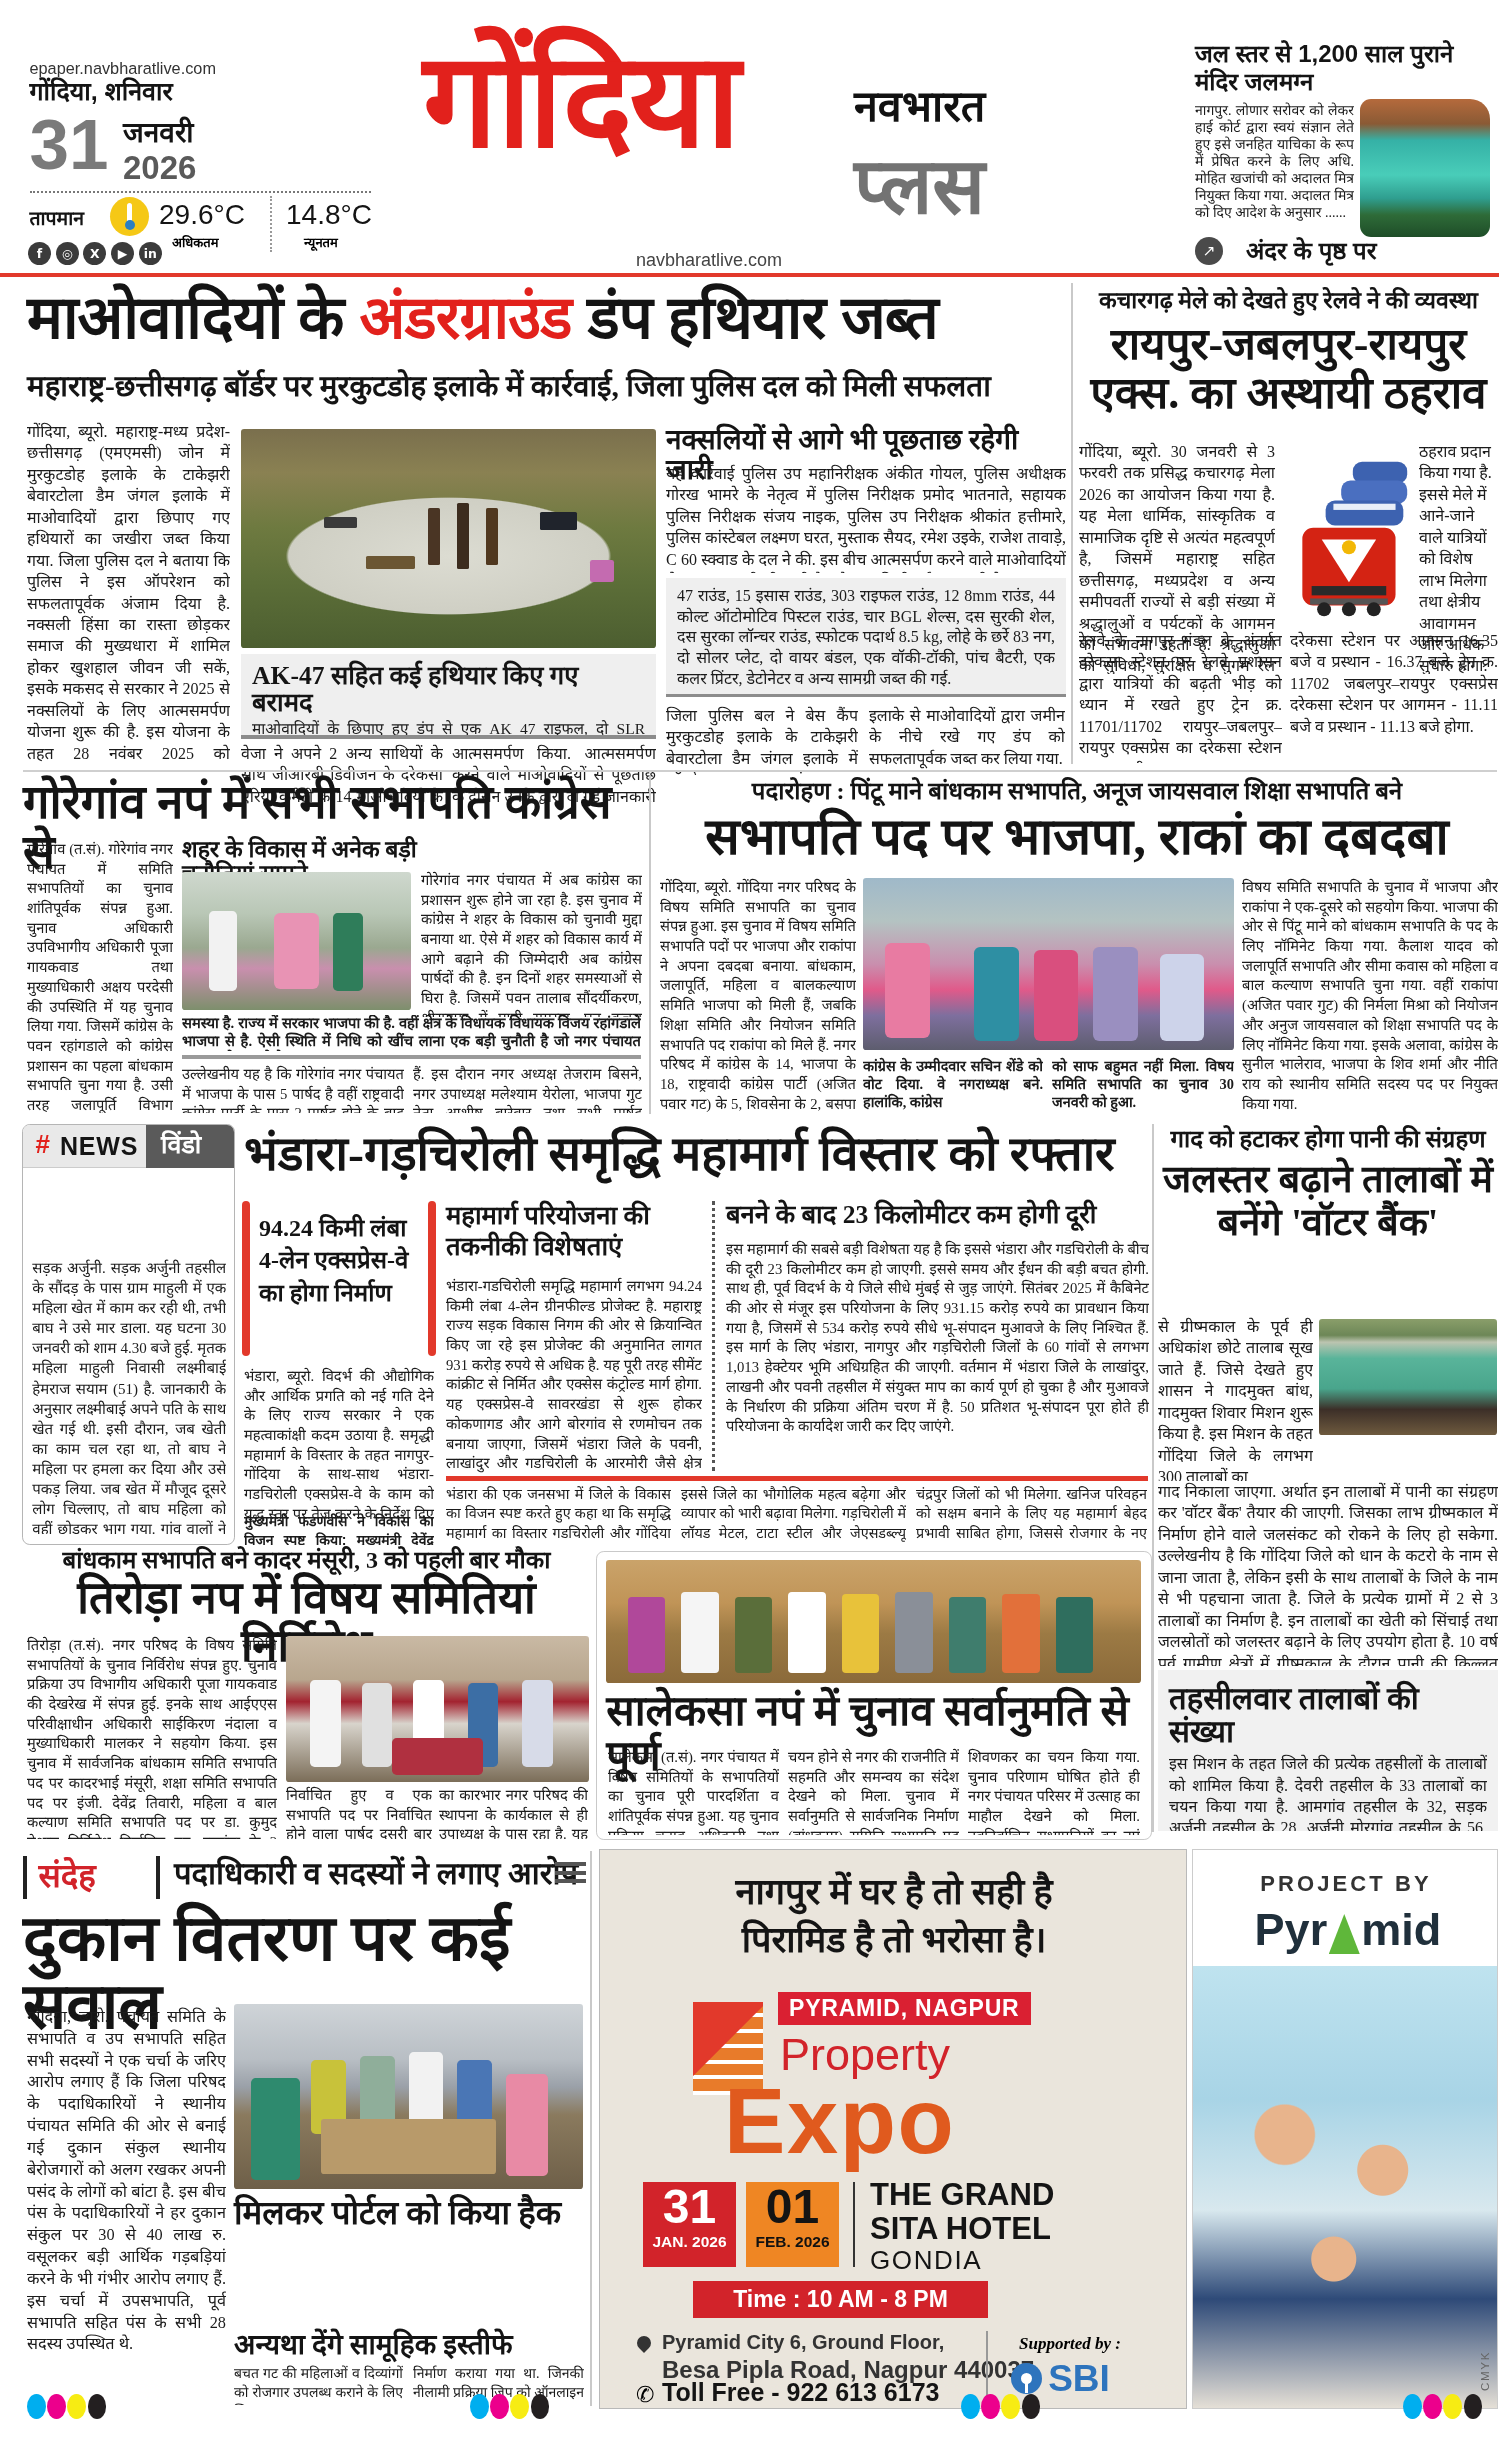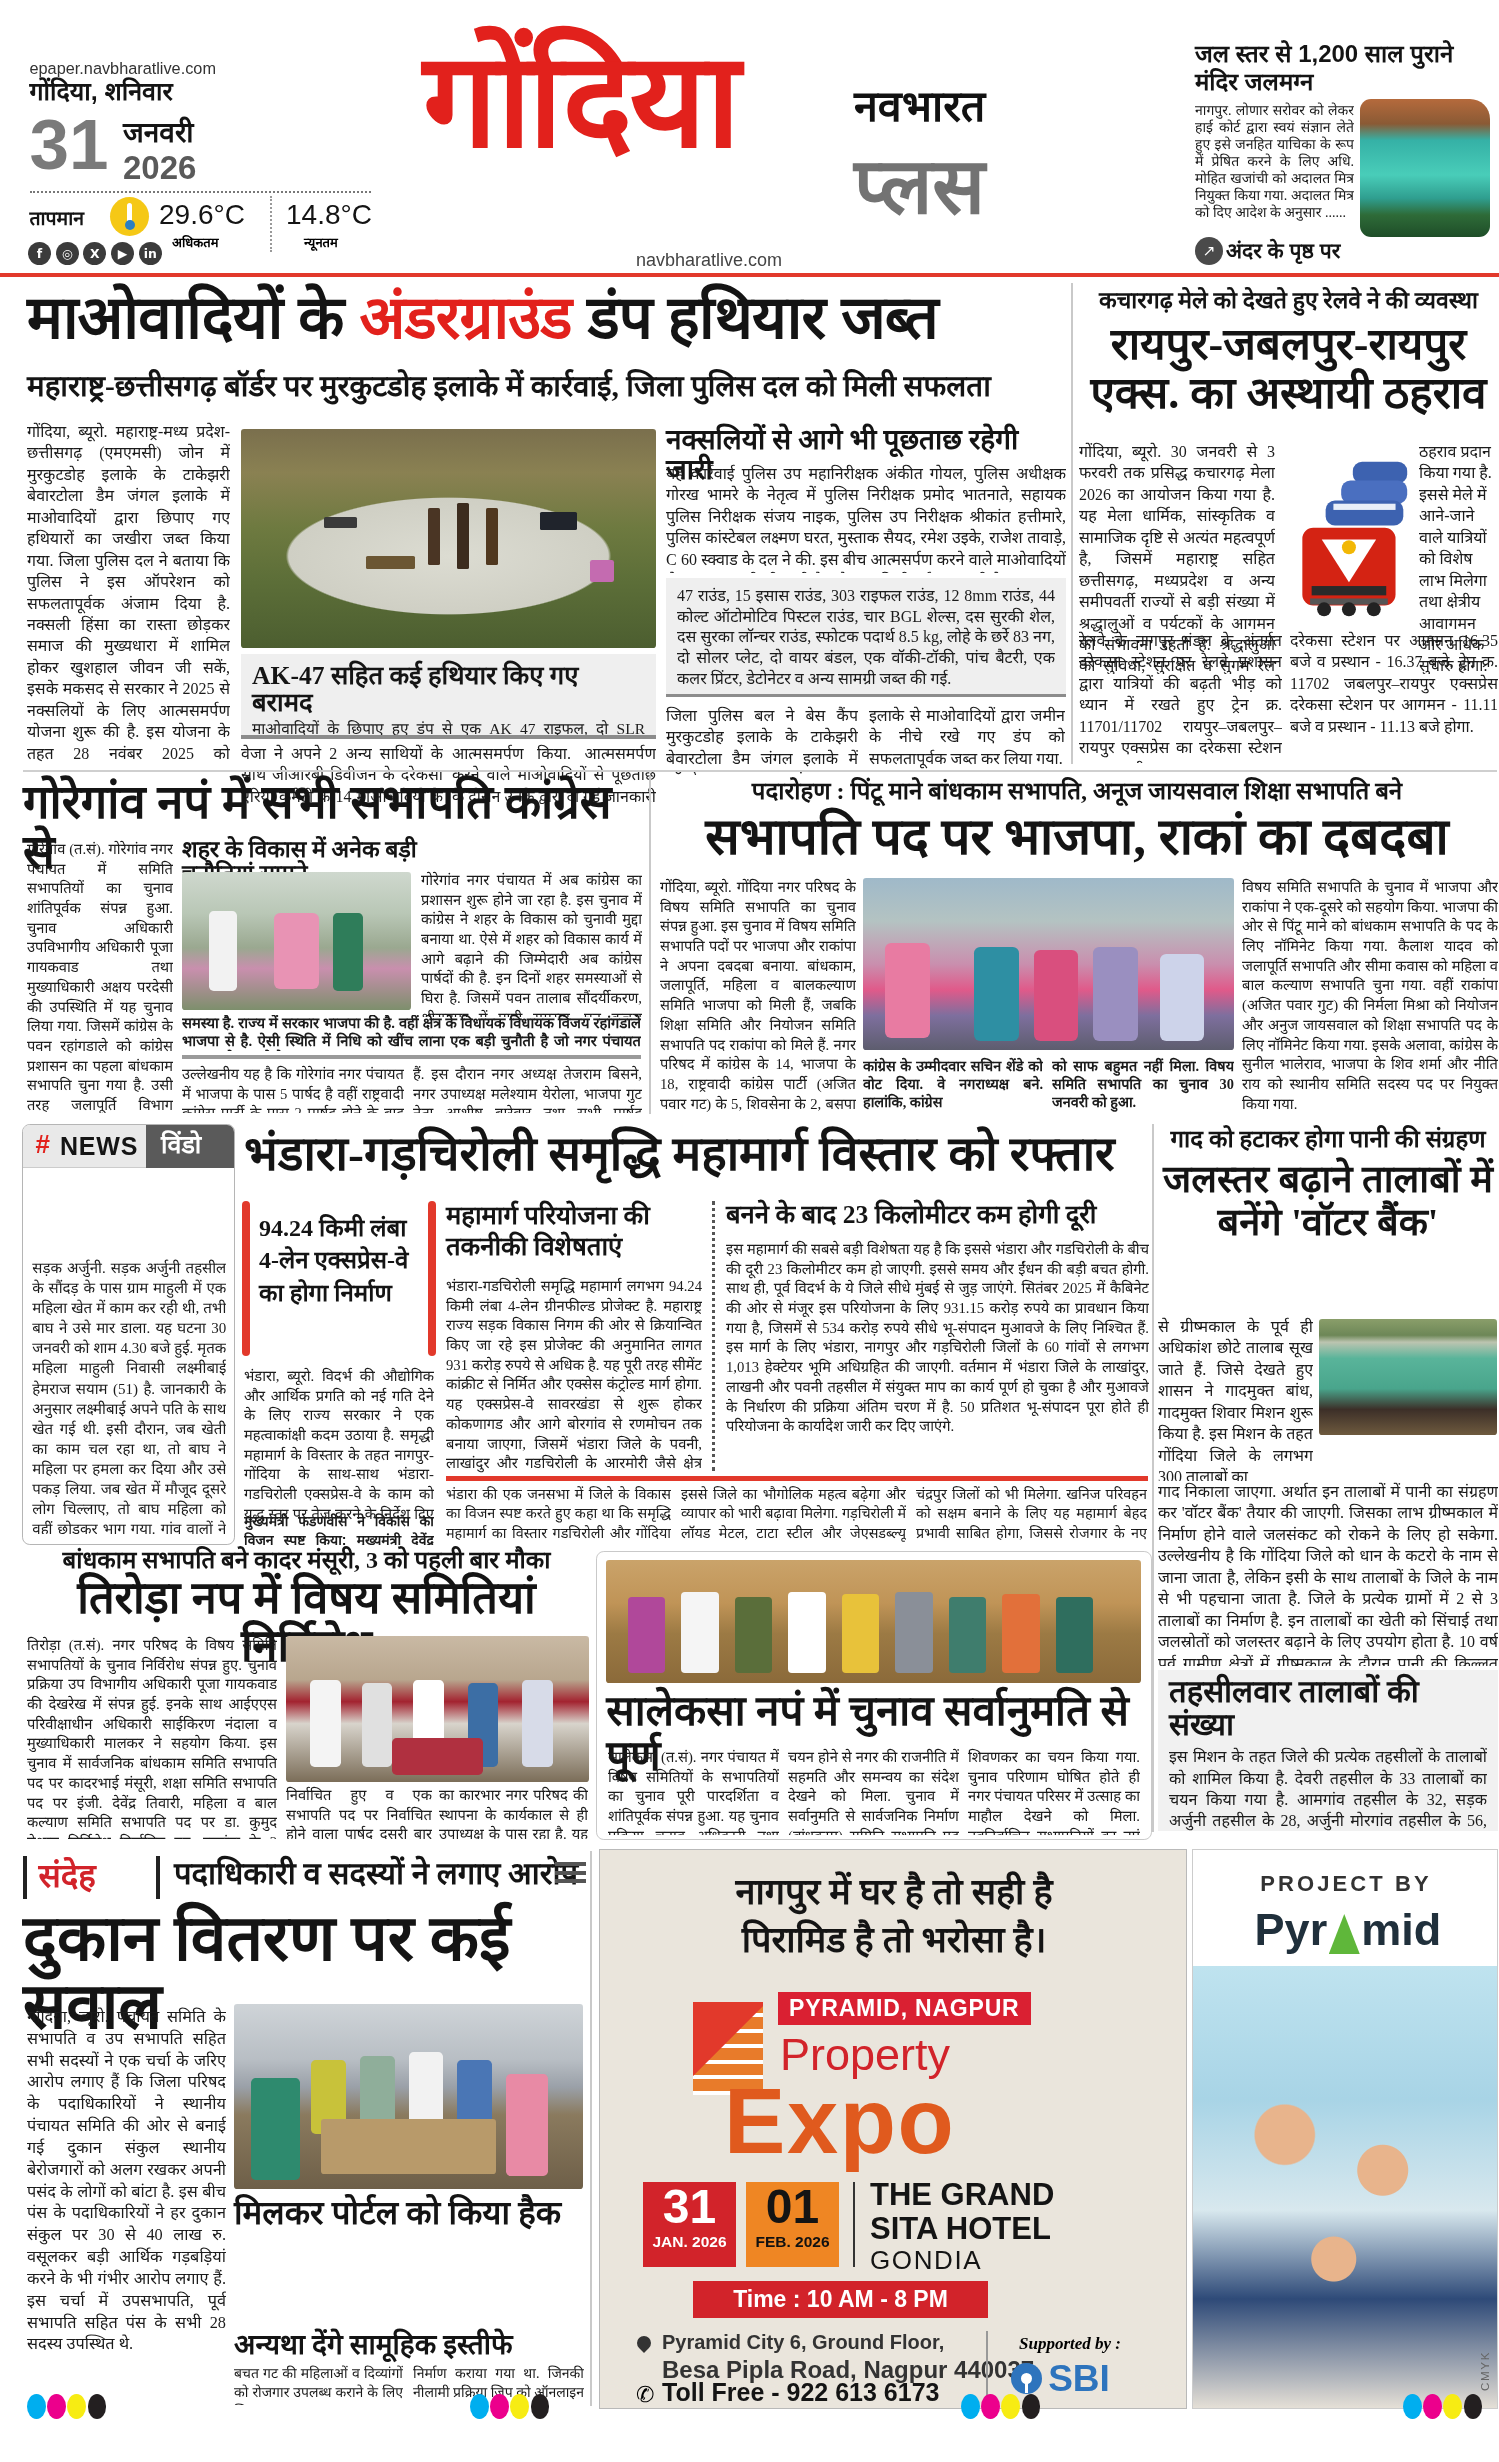--- a/index.html
+++ b/index.html
@@ -54,21 +54,21 @@
     <div class="h" style="left:423px;top:31px;font-size:132px;color:#e2211c;letter-spacing:-3.1px">गोंदिया</div>
     <div class="h" style="left:854px;top:84px;font-size:43px;color:#111">नवभारत</div>
     <div class="h" style="left:854px;top:145px;font-size:78px;color:#737373">प्लस</div>
     <div class="abs" style="left:636px;top:250px;font-size:18px;color:#444;font-family:'Liberation Sans',sans-serif">navbharatlive.com</div>
 
     <div class="h" style="left:1195px;top:40px;width:303px;font-size:24px;line-height:1.15">जल स्तर से 1,200 साल पुराने मंदिर जलमग्न</div>
     <div class="t" style="left:1195px;top:102px;width:159px;height:132px;font-size:14px;line-height:1.22">नागपुर. लोणार सरोवर को लेकर हाई कोर्ट द्वारा स्वयं संज्ञान लेते हुए इसे जनहित याचिका के रूप में प्रेषित करने के लिए अधि. मोहित खजांची को अदालत मित्र नियुक्त किया गया. अदालत मित्र को दिए आदेश के अनुसार ......</div>
     <div class="ph" style="left:1360px;top:99px;width:130px;height:138px;border-radius:11px 20px 11px 11px;background:linear-gradient(180deg,#b56a3c 0%,#8a5a35 18%,#35b1a6 30%,#49cdb9 55%,#2f9e8f 72%,#2e6b38 84%,#1e4d28 100%)"></div>
     <div class="abs" style="left:1195px;top:237px;display:flex;align-items:center">
       <span style="width:28px;height:28px;border-radius:50%;background:#4a4a4a;color:#fff;display:inline-flex;align-items:center;justify-content:center;font-size:15.5px;transform:rotate(0deg)">↗</span>
-      <span class="h" style="position:static;margin-left:3px;font-size:21px">अंदर के पृष्ठ पर</span>
+      <span class="h" style="position:static;margin-left:23px;font-size:24px">अंदर के पृष्ठ पर</span>
     </div>
   </div>
 
   <div class="redrule" style="left:0;top:273px;width:1499px;height:3.9px"></div>
 
   <div class="h" style="left:27px;top:286px;width:1040px;font-size:60px;letter-spacing:-0.8px">
     <span>माओवादियों के </span><span style="color:#e2211c">अंडरग्राउंड</span><span> डंप हथियार जब्त</span>
   </div>
   <div class="h" style="left:27px;top:371px;width:1040px;font-size:29.5px;font-family:'Liberation Serif',serif">महाराष्ट्र-छत्तीसगढ़ बॉर्डर पर मुरकुटडोह  इलाके में कार्रवाई, जिला पुलिस दल को मिली सफलता</div>
 
@@ -185,21 +185,21 @@
   <div class="t" style="left:681px;top:1485px;width:225px;height:57px;font-size:14.4px">इससे जिले का भौगोलिक महत्व बढ़ेगा और व्यापार को भारी बढ़ावा मिलेगा. गड़चिरोली में लॉयड मेटल, टाटा स्टील और जेएसडब्ल्यू जैसी बड़ी कंपनियों के निवेश के बाद अब औद्योगिक विकास का लाभ भंडारा, गोंदिया और</div>
   <div class="t" style="left:916px;top:1485px;width:231px;height:57px;font-size:14.4px">चंद्रपुर जिलों को भी मिलेगा. खनिज परिवहन को सक्षम बनाने के लिए यह महामार्ग बेहद प्रभावी साबित होगा, जिससे रोजगार के नए अवसर सृजित होंगे. इससे क्षेत्रों को संजीवनी मिलने की संभावना है.</div>
 
   <div class="vline" style="left:1152px;top:1124px;height:708px"></div>
 
   <div class="h ctr" style="left:1158px;top:1127px;width:340px;font-size:24px;font-family:'Liberation Serif',serif">गाद को हटाकर होगा पानी की संग्रहण</div>
   <div class="h ctr" style="left:1158px;top:1158px;width:340px;font-size:38px;font-family:'Liberation Serif',serif;line-height:1.12">जलस्तर बढ़ाने तालाबों में बनेंगे 'वॉटर बैंक'</div>
   <div class="t" style="left:1158px;top:1316px;width:155px;height:165px;font-size:16px">से ग्रीष्मकाल के पूर्व ही अधिकांश छोटे तालाब सूख जाते हैं. जिसे देखते हुए शासन ने गादमुक्त बांध, गादमुक्त शिवार मिशन शुरू किया है. इस मिशन के तहत गोंदिया जिले के लगभग 300 तालाबों का</div>
   <div class="ph" style="left:1319px;top:1319px;width:178px;height:116px;background:linear-gradient(180deg,#8a9e6a 0%,#6d8757 14%,#bcc4b0 20%,#59b49a 34%,#49a58c 60%,#3c2f28 78%,#6e5a3e 100%)"></div>
   <div class="t" style="left:1158px;top:1481px;width:340px;height:185px;font-size:16px">गाद निकाला जाएगा. अर्थात इन तालाबों में पानी का संग्रहण कर 'वॉटर बैंक' तैयार की जाएगी. जिसका लाभ ग्रीष्मकाल में निर्माण होने वाले जलसंकट को रोकने के लिए हो सकेगा. उल्लेखनीय है कि गोंदिया जिले को धान के कटरो के नाम से जाना जाता है, लेकिन इसी के साथ तालाबों के जिले के नाम से भी पहचाना जाता है. जिले के प्रत्येक ग्रामों में 2 से 3 तालाबों का निर्माण है. इन तालाबों का खेती को सिंचाई तथा जलस्रोतों को जलस्तर बढ़ाने के लिए उपयोग होता है. 10 वर्ष पूर्व ग्रामीण क्षेत्रों में ग्रीष्मकाल के दौरान पानी की किल्लत देखी नहीं जाती थी, लेकिन अब मार्च माह के बाद गांव में जलसंकट की समस्या देखने को मिलती है. इसकी मुख्य वजह यह है कि, नियोजन का अभाव व समय पर तालाबों की मरम्मत न होना. जिस वजह से तालाब समतल होकर ग्रीष्मकाल के पूर्व ही सुखने लग जाते है, जिसे देखते हुए शासन ने गादमुक्त बांध, गादमुक्त शिवार मिशन अभियान शुरू किया है.</div>
-  <div class="abs" style="left:1158px;top:1670px;width:340px;height:161px;background:#f1f1f1;padding:6px 11px;overflow:hidden">
+  <div class="abs" style="left:1158px;top:1670px;width:340px;height:161px;background:#f1f1f1;padding:13px 11px;overflow:hidden">
     <div class="h" style="position:static;font-size:31px;font-family:'Liberation Serif',serif">तहसीलवार तालाबों की संख्या</div>
     <div class="t" style="position:static;font-size:16px;margin-top:4.7px;line-height:1.32">इस मिशन के तहत जिले की प्रत्येक तहसीलों के तालाबों को शामिल किया है. देवरी तहसील के 33 तालाबों का चयन किया गया है. आमगांव तहसील के 32, सड़क अर्जुनी तहसील के 28, अर्जुनी मोरगांव तहसील के 56, गोंदिया तहसील के 39, गोरेगांव तहसील के 51, सालेकसा तहसील के 53, तिरोड़ा तहसील के 54 तालाबों का समावेश है.</div>
   </div>
 
   <div class="h ctr" style="left:23px;top:1548px;width:567px;font-size:24px;font-family:'Liberation Serif',serif">बांधकाम सभापति बने कादर मंसूरी, 3 को पहली बार मौका</div>
   <div class="h ctr" style="left:23px;top:1575px;width:567px;font-size:45px;font-family:'Liberation Serif',serif">तिरोड़ा नप में विषय समितियां निर्विरोध</div>
   <div class="t" style="left:27px;top:1636px;width:250px;height:203px;font-size:14.7px">तिरोड़ा (त.सं).  नगर परिषद के विषय समिति सभापतियों के चुनाव निर्विरोध संपन्न हुए. चुनाव प्रक्रिया उप विभागीय अधिकारी पूजा गायकवाड की देखरेख में संपन्न हुई. इनके साथ आईएएस परिवीक्षाधीन अधिकारी साईकिरण नंदाला व मुख्याधिकारी मालकर ने सहयोग किया. इस चुनाव में सार्वजनिक बांधकाम समिति सभापति पद पर कादरभाई मंसूरी, शक्षा समिति सभापति पद पर इंजी. देवेंद्र तिवारी, महिला व बाल कल्याण समिति सभापति पद पर डा. कुमुद मेश्राम निर्विरोध निर्वाचित हुए.  राकांपा के 2 सभापति पद मिले व भाजपा, शिवसेना (उबाठा) व कांग्रेस मिलकर एक पद पर सभापति निर्वाचित हुए. 3 सभापति पद पर निर्वाचित होने वाले पार्षद प्रथम बार</div>
   <div class="ph" style="left:286px;top:1636px;width:303px;height:146px;background:linear-gradient(180deg,#c9b9a4 0%,#b8a68e 30%,#a32330 45%,#d8d4cc 60%,#7b6d58 100%)">
     <div style="position:absolute;left:8%;top:30%;width:10%;height:60%;background:#f4f4f4;border-radius:4.7px"></div>
     <div style="position:absolute;left:25%;top:32%;width:10%;height:58%;background:#e0e0e0;border-radius:4.7px"></div>

